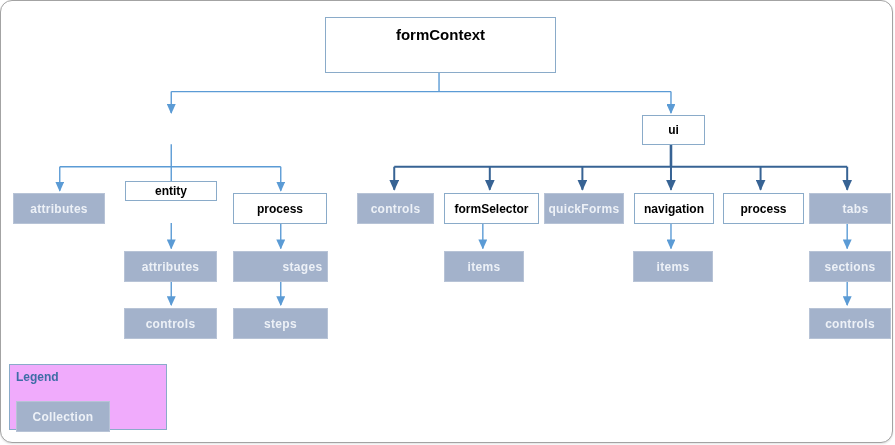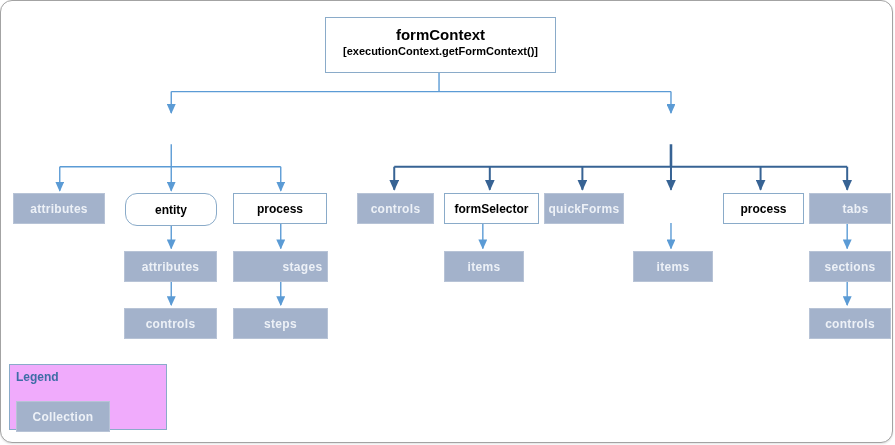--- a/index.html
+++ b/index.html
@@ -112,31 +112,32 @@
       <line class="cd" x1="490" y1="166.5" x2="490" y2="189.5" marker-end="url(#ahD)"></line>
       <line class="cd" x1="583" y1="166.5" x2="583" y2="189.5" marker-end="url(#ahD)"></line>
       <line class="cd" x1="672" y1="166.5" x2="672" y2="189.5" marker-end="url(#ahD)"></line>
       <line class="cd" x1="762" y1="166.5" x2="762" y2="189.5" marker-end="url(#ahD)"></line>
       <line class="cd" x1="849" y1="166.5" x2="849" y2="189.5" marker-end="url(#ahD)"></line>
     </g>
   </svg>
 
   <div class="node obj root-node" style="left:324px;top:16px;width:231px;height:56px;">
     <div class="title">formContext</div>
-    <div class="subtitle">[executionContext.getFormContext()]</div>
   </div>
 
+  <div class="node obj" style="left:641px;top:114px;width:63px;height:30px;">ui</div>
 
   <div class="node collection" style="left:12px;top:192px;width:92px;height:31px;">attributes</div>
-  <div class="node obj" style="left:124px;top:192px;width:92px;height:33px;border-radius:12px;">entity</div>
+  <div class="node obj" style="left:124px;top:180px;width:92px;height:20px;">entity</div>
   <div class="node obj" style="left:232px;top:192px;width:94px;height:31px;">process</div>
 
   <div class="node collection" style="left:356px;top:192px;width:77px;height:31px;">controls</div>
   <div class="node obj" style="left:443px;top:192px;width:95px;height:31px;">formSelector</div>
   <div class="node collection" style="left:543px;top:192px;width:80px;height:31px;">quickForms</div>
+  <div class="node obj" style="left:633px;top:192px;width:80px;height:31px;">navigation</div>
   <div class="node obj" style="left:722px;top:192px;width:81px;height:31px;">process</div>
   <div class="node collection" style="left:808px;top:192px;width:82px;height:31px;padding-left:11px;">tabs</div>
 
   <div class="node collection" style="left:123px;top:250px;width:93px;height:31px;">attributes</div>
   <div class="node collection" style="left:232px;top:250px;width:95px;height:31px;padding-left:44px;">stages</div>
   <div class="node collection" style="left:443px;top:250px;width:80px;height:31px;">items</div>
   <div class="node collection" style="left:632px;top:250px;width:80px;height:31px;">items</div>
   <div class="node collection" style="left:808px;top:250px;width:82px;height:31px;">sections</div>
 
   <div class="node collection" style="left:123px;top:307px;width:93px;height:31px;">controls</div>

